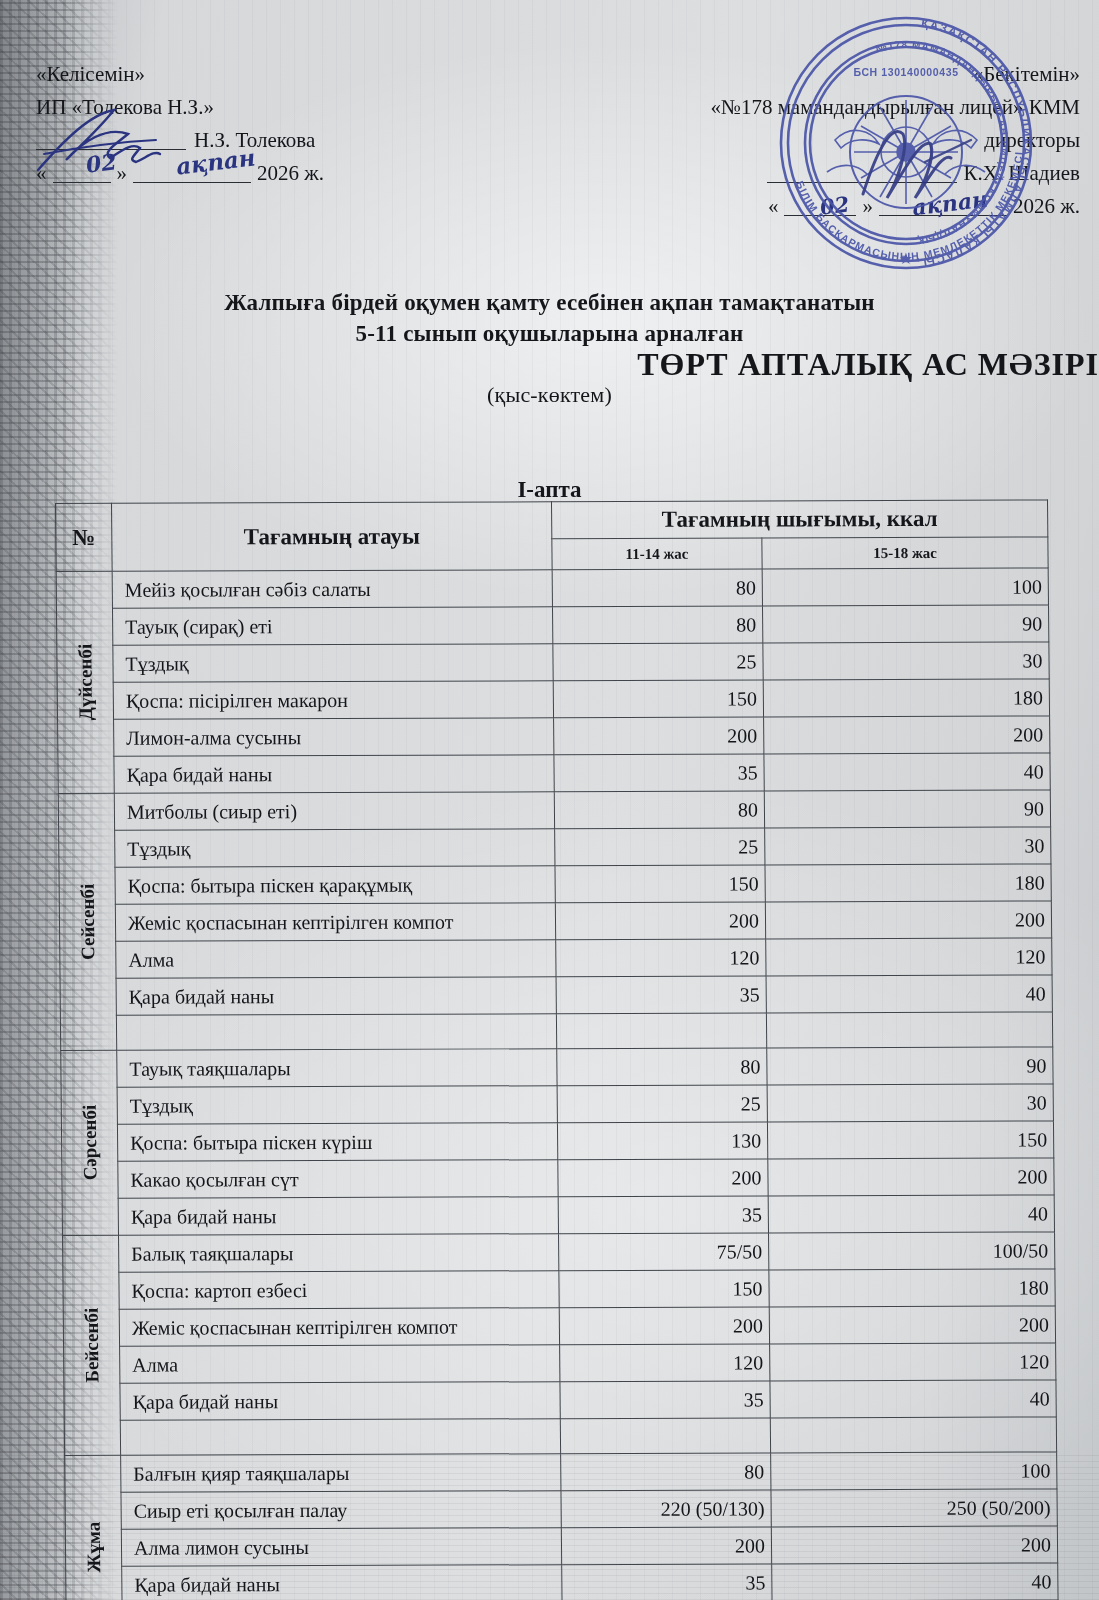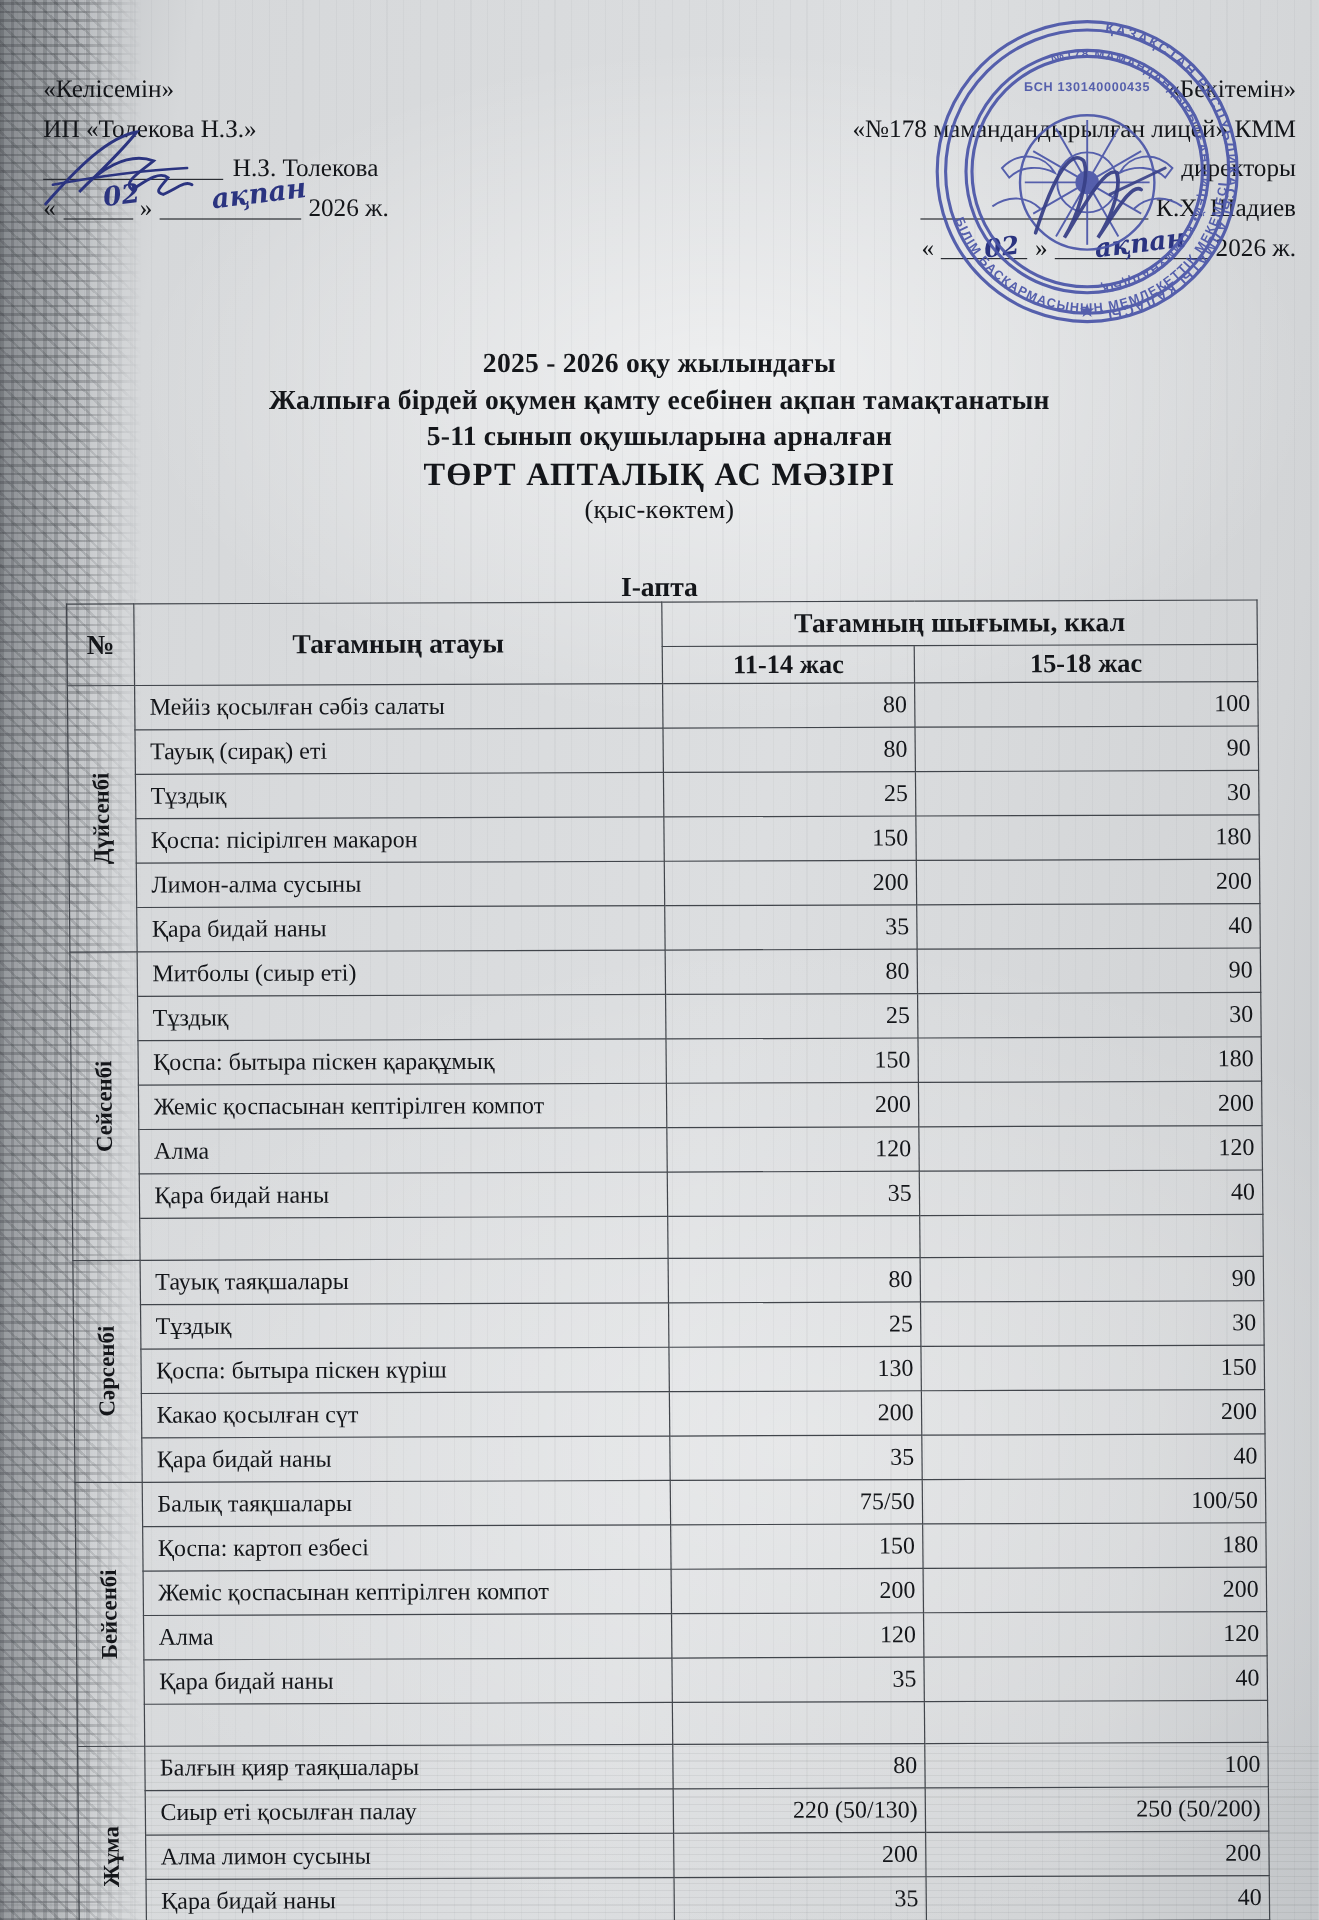--- a/index.html
+++ b/index.html
@@ -71,21 +71,21 @@
   .stamp{
     position:absolute;left:775px;top:12px;width:262px;height:262px;
     pointer-events:none;opacity:.92;
   }
 
   
   .title{
     position:absolute;left:0;top:288px;width:1099px;text-align:center;
     font-weight:700;font-size:23px;line-height:30.5px;letter-spacing:.2px;
   }
-  .title .t4{font-size:27px;letter-spacing:1px;}
+  .title .t4{font-size:32px;letter-spacing:1px;text-align:right;}
   .title .t5{font-size:22px;font-weight:400;}
 
   .week-label{
     position:absolute;left:0;top:477px;width:1099px;text-align:center;
     font-weight:700;font-size:23px;
   }
 
   
   .tbl-wrap{position:absolute;left:55px;top:506px;width:992px;}
   table{border-collapse:collapse;width:992px;table-layout:fixed;}
@@ -97,21 +97,21 @@
   th,td{
     border:1.3px solid #41454b;
     font-size:20px;
     padding:0 6px;
     background:transparent;
   }
   thead th{font-weight:700;text-align:center;line-height:22px;}
   th.h-no{height:66px;font-size:23px;}
   th.h-name{height:66px;font-size:23px;}
   th.h-out{height:36px;font-size:23px;}
-  th.h-sub{height:30px;font-size:22px;}
+  th.h-sub{height:30px;font-size:15px;}
 
   td.day{
     width:56px;
     text-align:center;
     vertical-align:middle;
     font-weight:700;
     font-size:19px;
     padding:0;
   }
   td.day span{
@@ -220,21 +220,20 @@
       <path d="M52 160 C 66 150, 82 152, 92 162"></path>
       <path d="M210 160 C 196 150, 180 152, 170 162"></path>
     </g>
 
     <path d="M88 182 C 104 132, 118 112, 128 122 C 134 136, 122 170, 112 186 C 128 160, 146 126, 156 132 C 160 148, 148 174, 140 186 C 154 166, 168 140, 176 146" fill="none" stroke="#2b3480" stroke-width="3" stroke-linecap="round" opacity=".95"></path>
     <path d="M150 150 L 196 128" stroke="#2b3480" stroke-width="2.4" stroke-linecap="round" opacity=".9"></path>
   </svg>
 </div>
 
 <div class="title">
-  <div class="t1">2025 - 2026 оқу жылындағы</div>
   <div class="t2">Жалпыға бірдей оқумен қамту есебінен ақпан тамақтанатын</div>
   <div class="t3">5-11 сынып оқушыларына арналған</div>
   <div class="t4">ТӨРТ АПТАЛЫҚ АС МӘЗІРІ</div>
   <div class="t5">(қыс-көктем)</div>
 </div>
 
 <div class="week-label">I-апта</div>
 
 <div class="tbl-wrap">
   <div class="table-skew">

